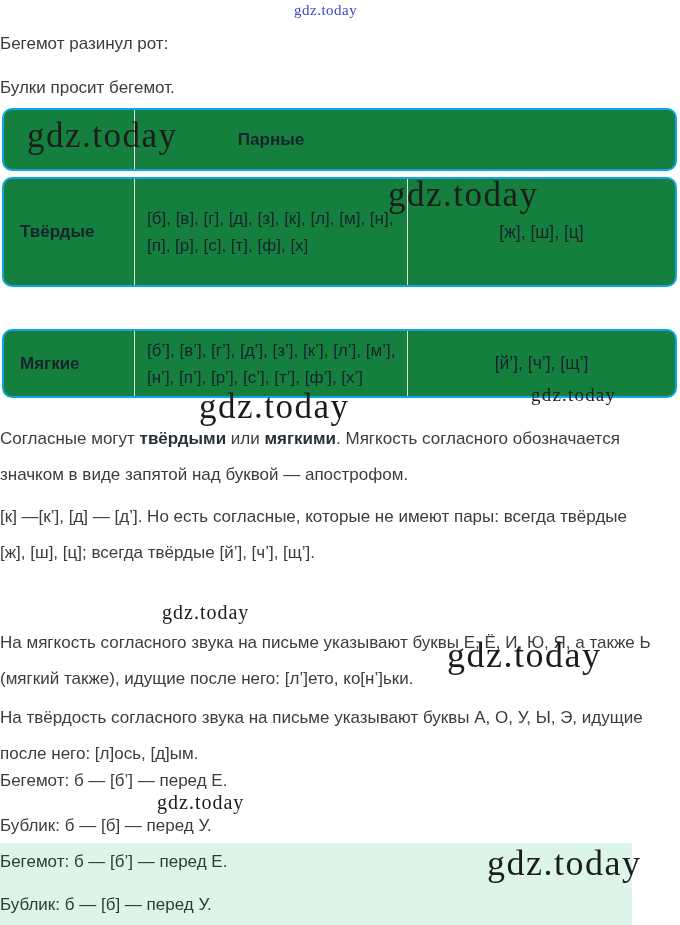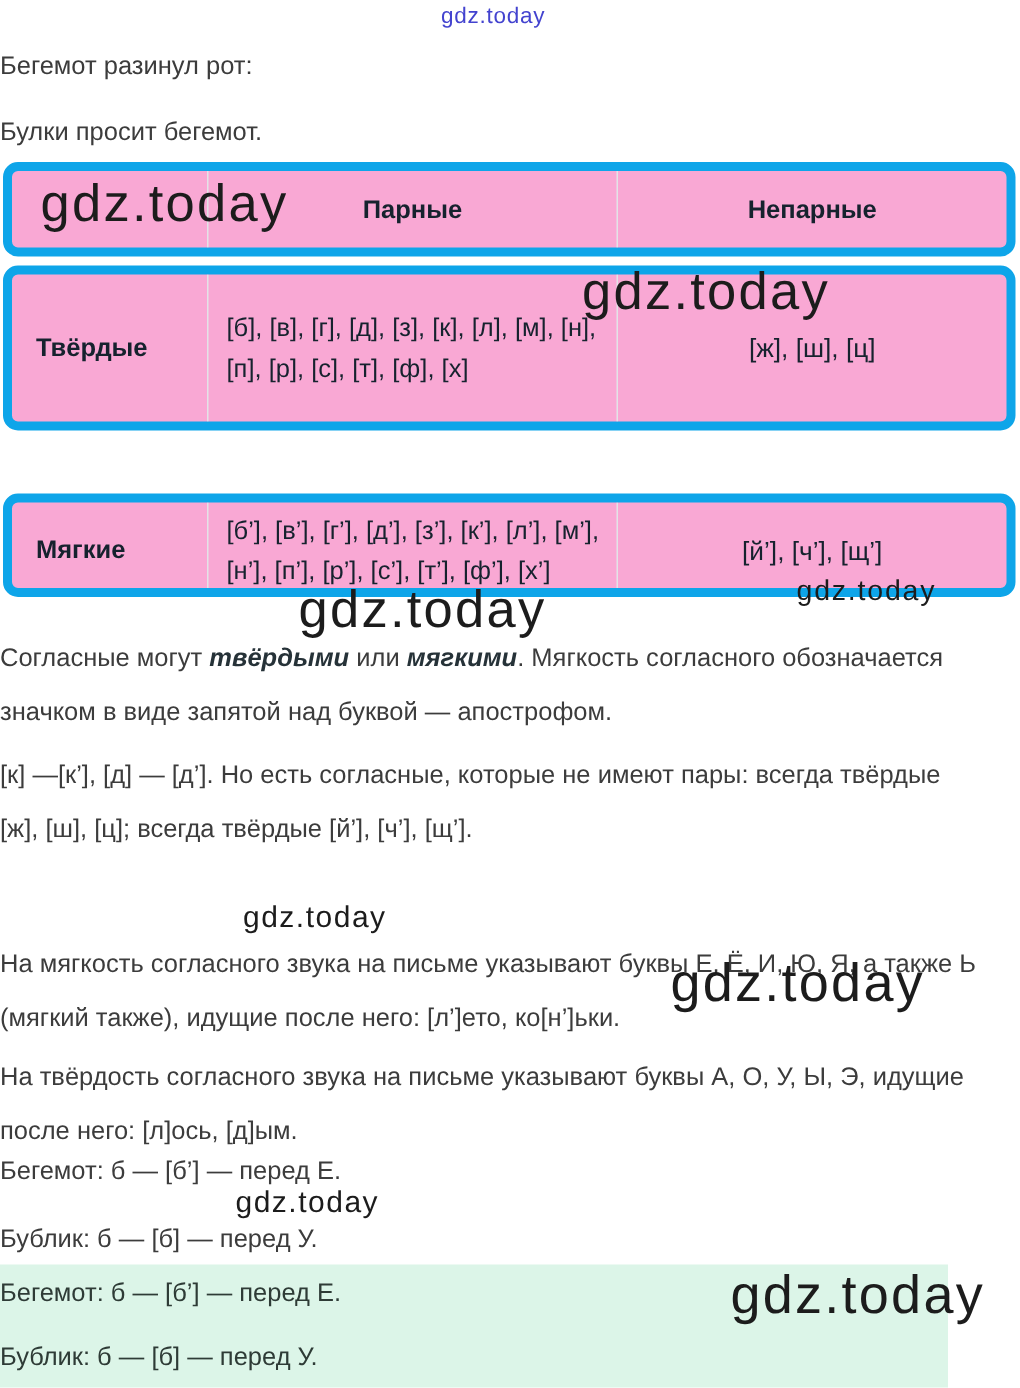--- a/index.html
+++ b/index.html
@@ -1,41 +1,41 @@
 <!DOCTYPE html>
 <html><head>
 <meta charset="utf-8">
 <style>
   html,body{margin:0;padding:0;}
   body{width:680px;height:925px;overflow:hidden;position:relative;background:#ffffff;
        font-family:"Liberation Sans",sans-serif;color:#3c3c3c;}
   .page{position:relative;width:680px;height:925px;overflow:hidden;}
 
   
-  .wm{position:absolute;font-family:Liberation Sans, sans-serif;font-weight:300;
+  .wm{position:absolute;font-family:Liberation Serif, serif;font-weight:300;
       color:#1c1c1c;white-space:nowrap;z-index:6;pointer-events:none;}
   .wm-blue{left:294px;top:2px;font-size:15px;color:#4343cf;font-weight:500;letter-spacing:.5px;}
   .wm-th{left:27px;top:116px;font-size:35px;letter-spacing:1.5px;}
   .wm-row1{left:388px;top:175px;font-size:35px;letter-spacing:1.5px;}
   .wm-rs{left:531px;top:384px;font-size:19px;letter-spacing:1.2px;}
   .wm-cb{left:199px;top:387px;font-size:35px;letter-spacing:1.5px;}
   .wm-s2{left:162px;top:601px;font-size:20px;letter-spacing:1px;}
   .wm-b3{left:447px;top:634px;font-size:36px;letter-spacing:1.5px;}
   .wm-s4{left:157px;top:791px;font-size:20px;letter-spacing:1px;}
   .wm-gb{left:487px;top:842px;font-size:36px;letter-spacing:1.5px;}
 
   
   .tline{position:absolute;left:0;width:543px;font-size:17px;line-height:20px;color:#3c3c3c;}
   .para{position:absolute;left:0;width:680px;font-size:17px;color:#3c3c3c;}
   .pline{line-height:36px;height:36px;white-space:nowrap;}
-  .para b{color:#263238;font-style:italic;}
+  .para b{color:#263238;}
 
   
   .phon-table{position:absolute;left:2px;top:108px;width:675px;z-index:1;}
-  .t-row{box-sizing:border-box;border:6px solid #0ea5e9;border-radius:10px;background:#f9a8d4;
+  .t-row{box-sizing:border-box;border:2px solid #0ea5e9;border-radius:10px;background:#15803d;
          display:grid;grid-template-columns:130px 273px auto;overflow:hidden;margin-bottom:6px;}
   .t-row.hdr{height:63px;}
   .t-row.r1{height:110px;}
   .t-row.r2{height:69px;margin-top:42px;}
   .t-cell{display:flex;align-items:center;color:#16222e;font-size:17px;}
   .t-cell.mid,.t-cell.last{border-left:1px solid #e3e3e7;}
   .t-cell.c-center{justify-content:center;text-align:center;}
   .t-cell.hdr-lbl{font-weight:bold;font-size:17px;color:#16222e;}
   .t-cell.row-lbl{font-weight:bold;padding-left:16px;}
   .t-cell.paired{padding:5px 6px 5px 12px;line-height:27px;}
@@ -62,21 +62,20 @@
   <span class="wm wm-s4">gdz.today</span>
   <span class="wm wm-gb">gdz.today</span>
 
   <div class="tline" style="top:34px">Бегемот разинул рот:</div>
   <div class="tline" style="top:78px">Булки просит бегемот.</div>
 
   <div class="phon-table">
     <div class="t-row hdr">
       <div class="t-cell"></div>
       <div class="t-cell mid c-center hdr-lbl">Парные</div>
-      <div class="t-cell last c-center hdr-lbl">Непарные</div>
     </div>
     <div class="t-row r1">
       <div class="t-cell row-lbl">Твёрдые</div>
       <div class="t-cell mid paired">[б], [в], [г], [д], [з], [к], [л], [м], [н], [п], [р], [с], [т], [ф], [х]</div>
       <div class="t-cell last c-center unpaired">[ж], [ш], [ц]</div>
     </div>
     <div class="t-row r2">
       <div class="t-cell row-lbl">Мягкие</div>
       <div class="t-cell mid paired">[б’], [в’], [г’], [д’], [з’], [к’], [л’], [м’], [н’], [п’], [р’], [с’], [т’], [ф’], [х’]</div>
       <div class="t-cell last c-center unpaired">[й’], [ч’], [щ’]</div>

